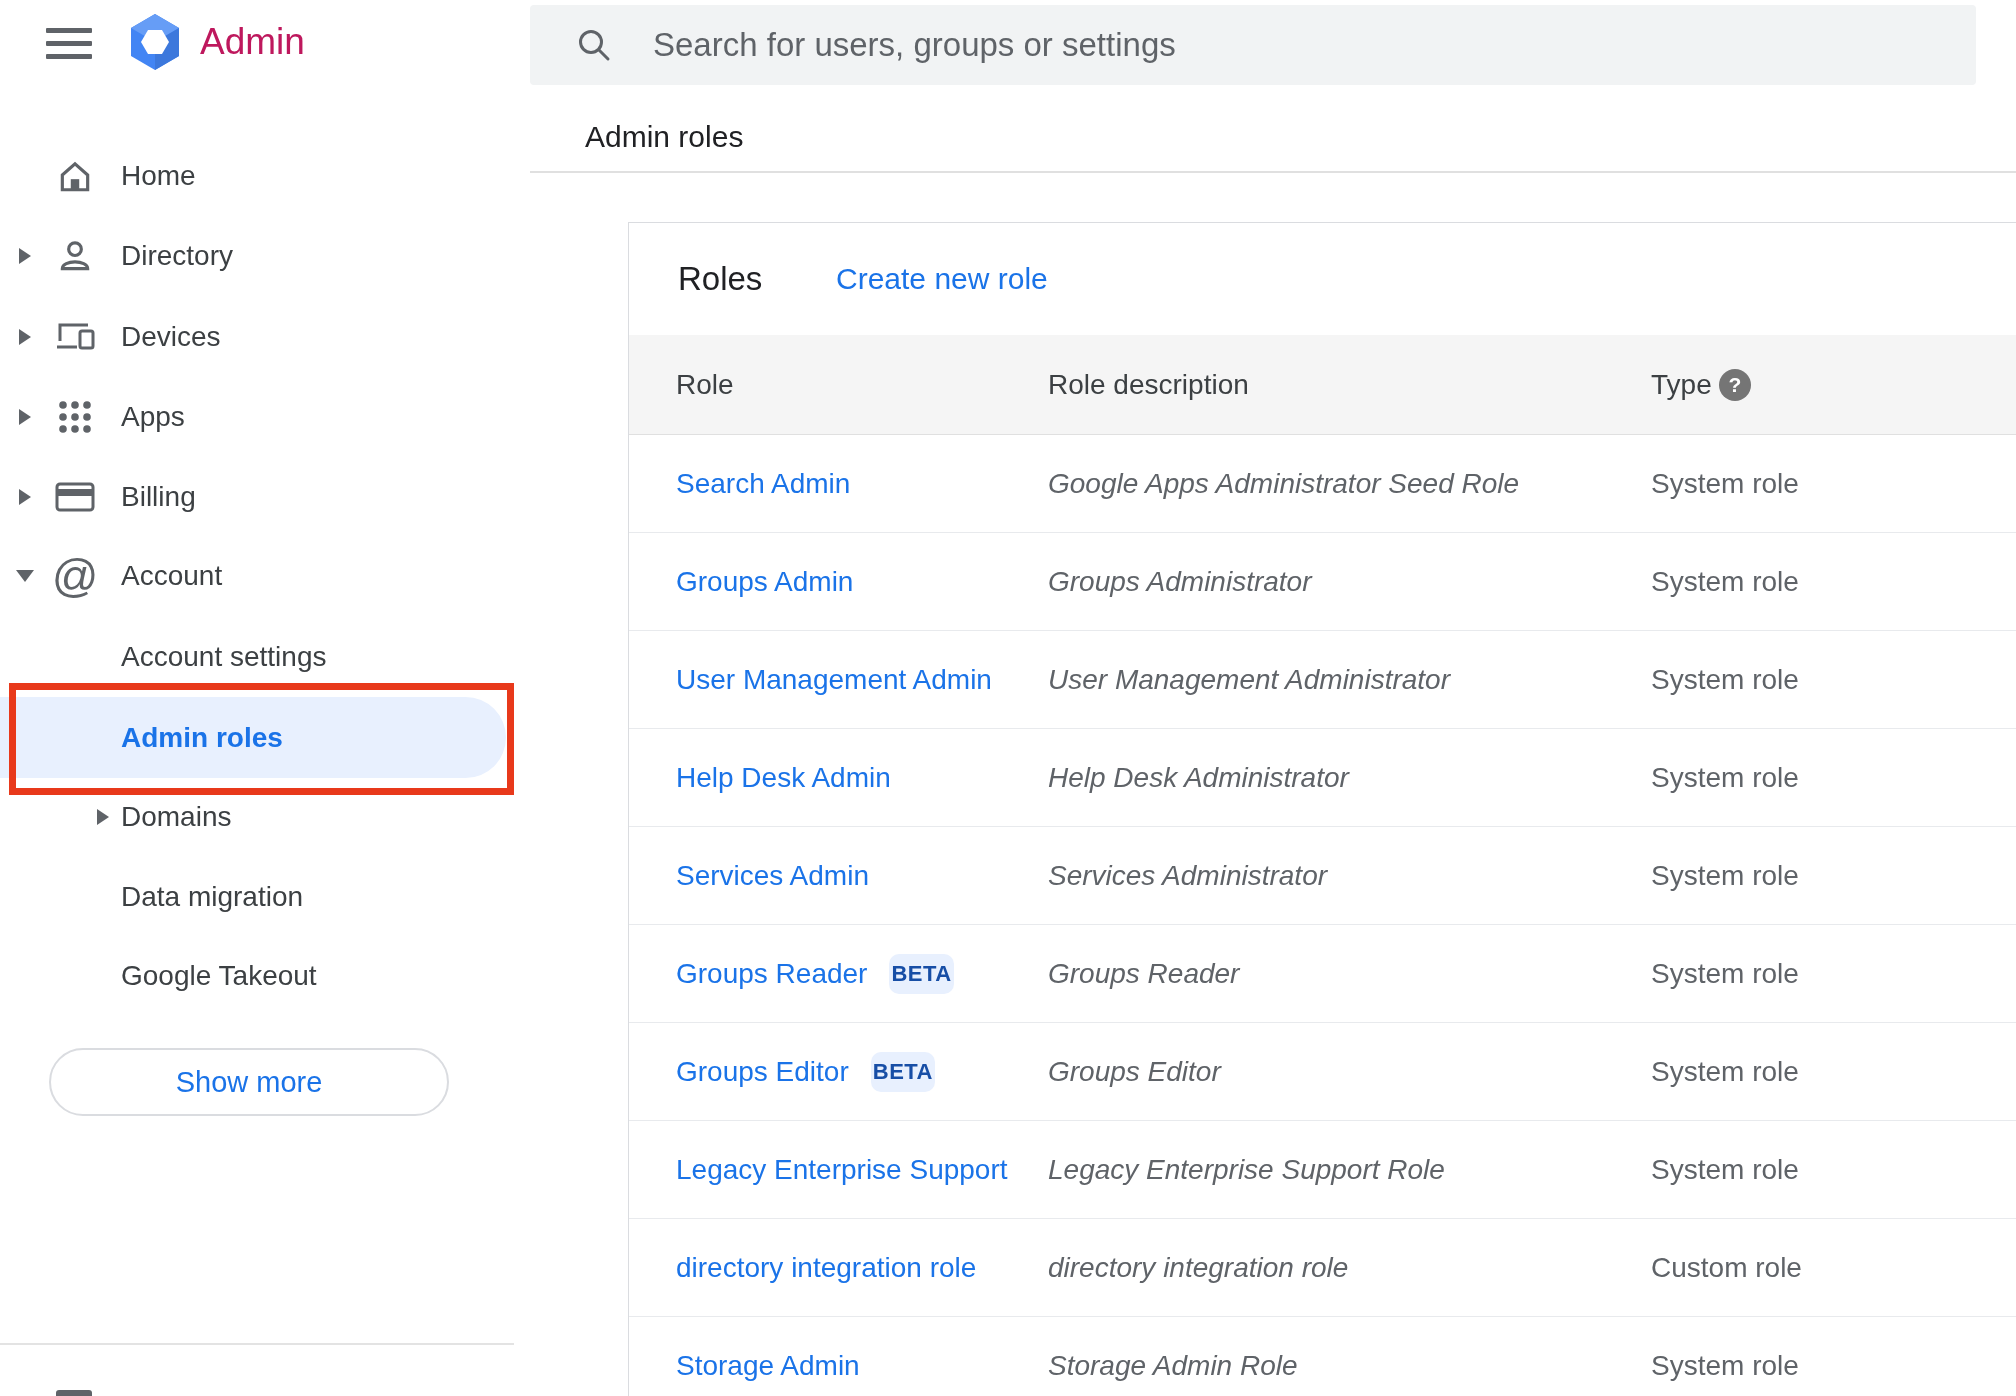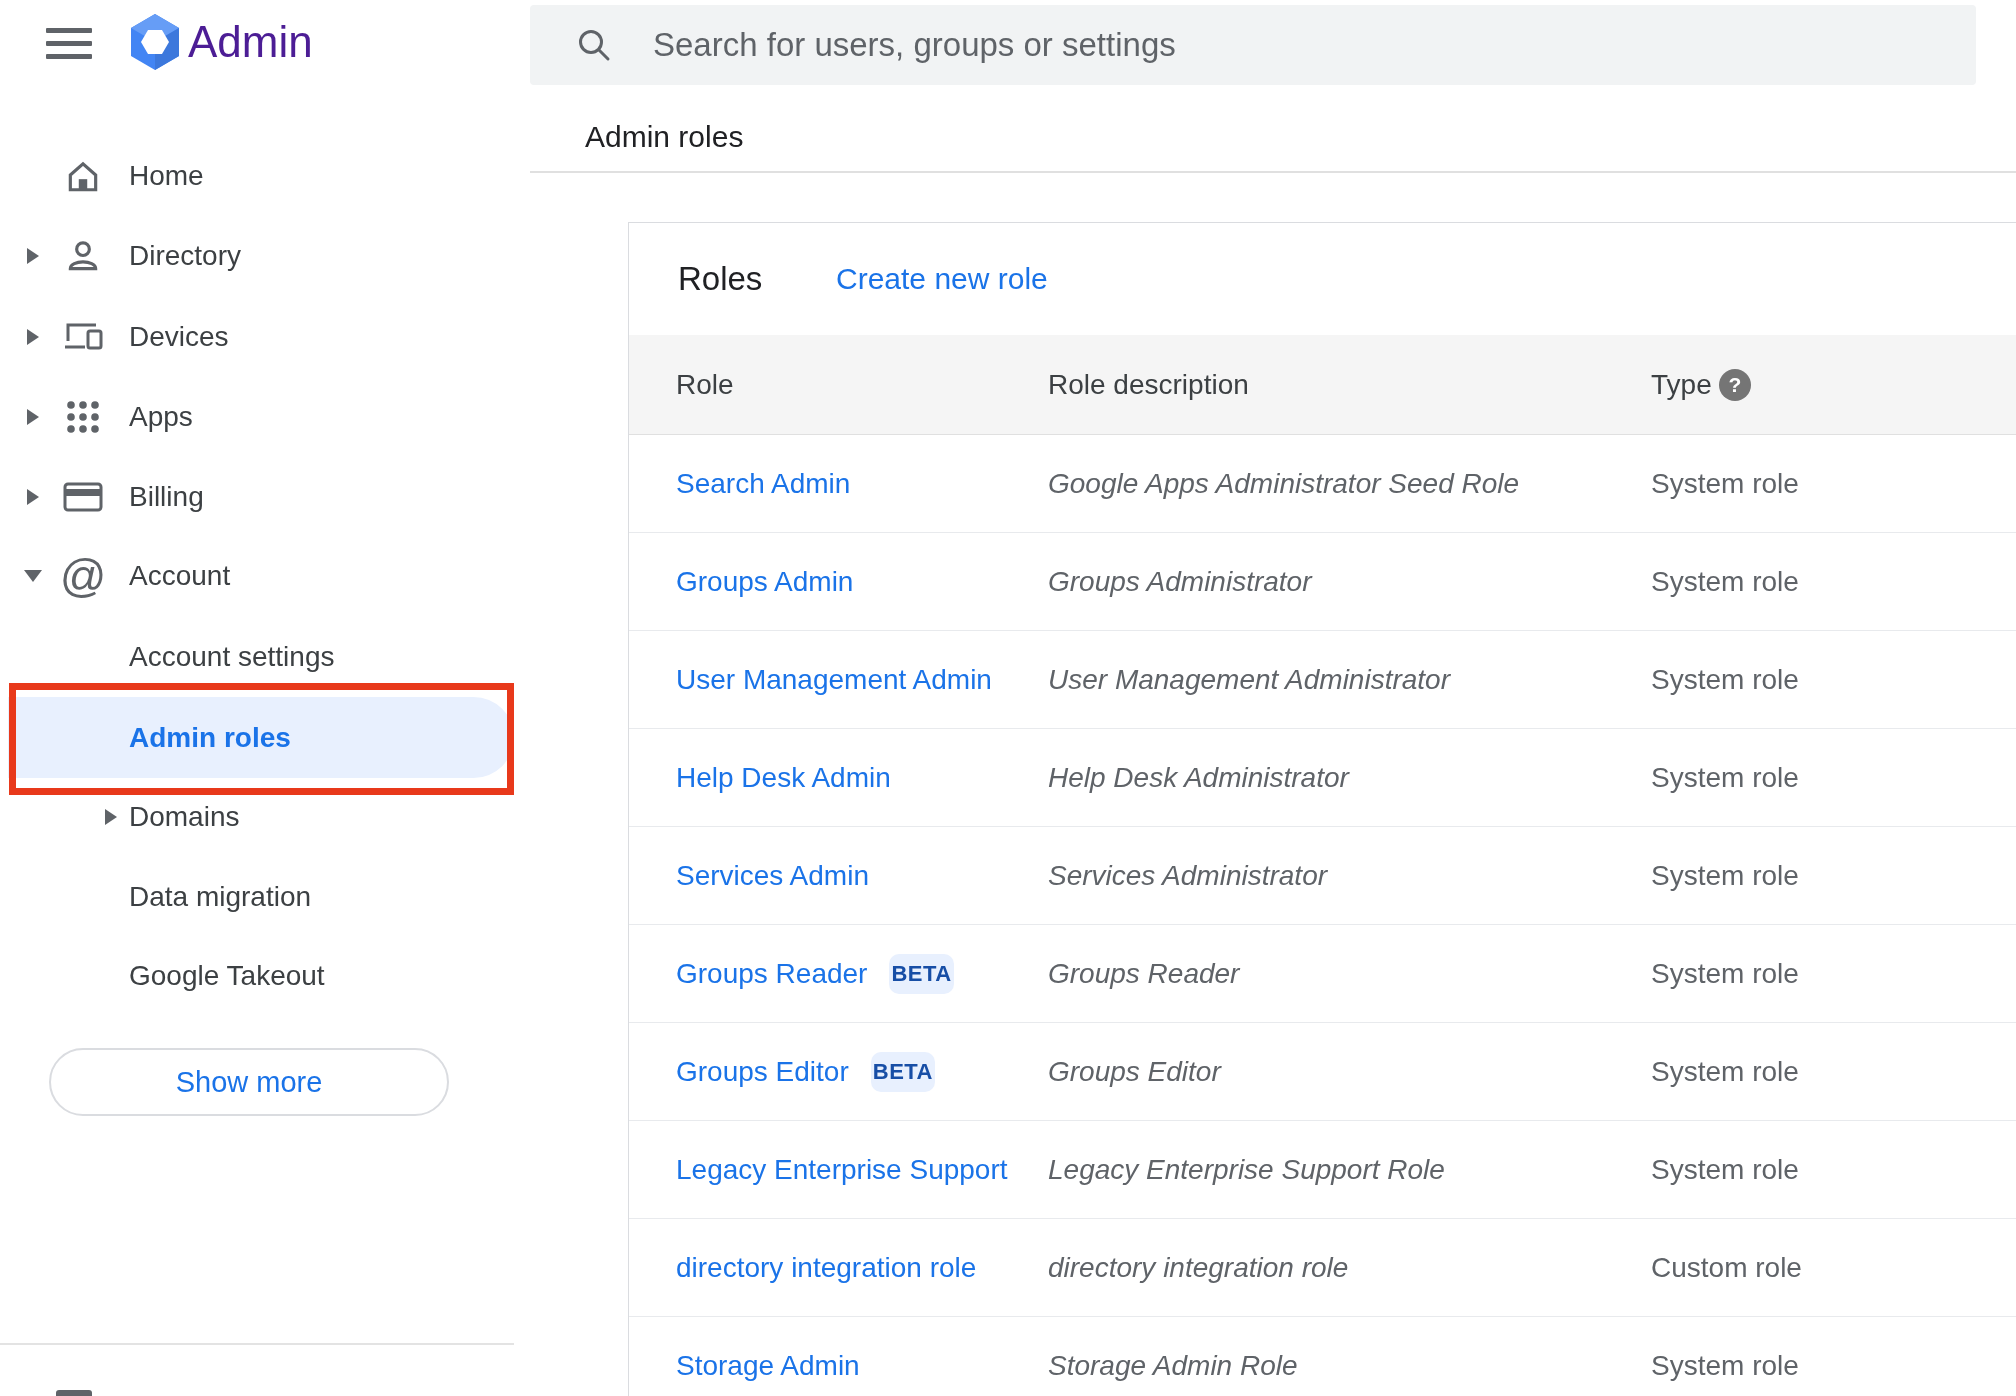--- a/index.html
+++ b/index.html
@@ -9,23 +9,23 @@
     background:#fff; font-family:"Liberation Sans","DejaVu Sans",sans-serif;
   }
 
   
   .sidebar { position:absolute; left:0; top:0; width:530px; height:1396px; background:#fff; }
   .brand { position:absolute; left:0; top:0; width:530px; height:90px; }
   .hamburger { position:absolute; left:46px; top:27px; width:46px; height:32px; background:none; border:none; padding:0; cursor:pointer; }
   .hamburger span { display:block; height:5px; background:#5f6368; border-radius:1px; margin-bottom:8px; }
   .hamburger span:last-child { margin-bottom:0; }
   .logo { position:absolute; left:128px; top:13px; width:54px; height:58px; }
-  .brand-name { position:absolute; left:188px; top:14px; height:56px; line-height:56px; font-size:44px; color:#4c1d95; }
-
-  .nav-item { position:absolute; left:8px; width:516px; height:80px; cursor:pointer;padding-left:16px; }
+  .brand-name { position:absolute; left:200px; top:14px; height:56px; line-height:56px; font-size:37px; color:#be185d; }
+
+  .nav-item { position:absolute; left:0; width:516px; height:80px; cursor:pointer;padding-left:16px; }
   .nav-item .tri { position:absolute; left:19px; top:50%; transform:translateY(-50%); width:0; height:0;
     border-top:8px solid transparent; border-bottom:8px solid transparent; border-left:12px solid #5f6368; }
   .nav-item .tri.down { left:16px; border-left:9px solid transparent; border-right:9px solid transparent;
     border-top:12px solid #5f6368; border-bottom:none; }
   .nav-item .tri.sub { left:97px; }
   .nav-item .nicon { position:absolute; left:55px; top:50%; transform:translateY(-50%); width:40px; height:40px;
     display:flex; align-items:center; justify-content:center; }
   .nav-item .at-glyph { font-size:46px; color:#5f6368; line-height:40px; }
   .nav-item .label { position:absolute; left:121px; top:50%; transform:translateY(-50%); font-size:28px; color:#3c4043; white-space:nowrap; }
   .nav-item.selected { background:#e8f0fe; border-radius:0 41px 41px 0; width:506px; height:81px; }

